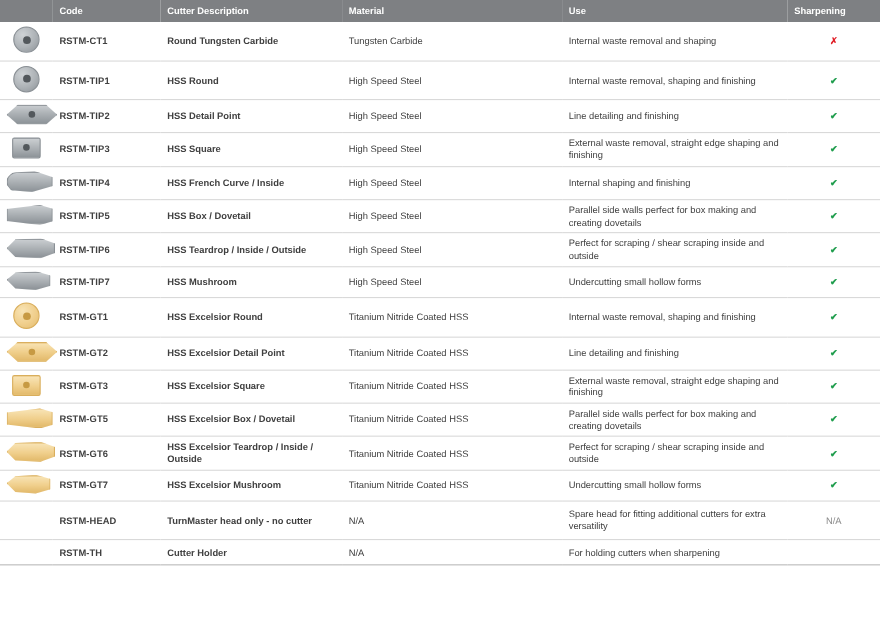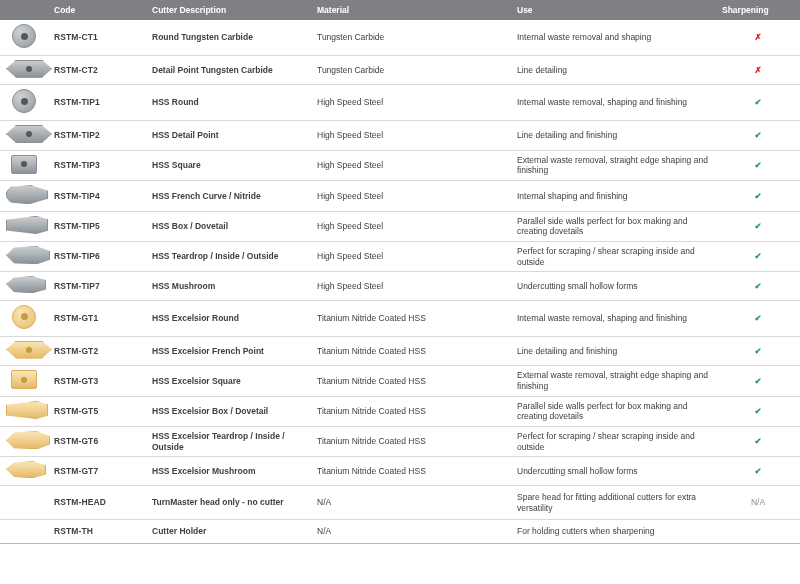--- a/index.html
+++ b/index.html
@@ -214,28 +214,20 @@
     <tbody id="tbody">
         <tr>
           <td class="icon-cell"><span class="ic ic-round"><span class="dot"></span></span></td>
           <td class="code-cell">RSTM-CT1</td>
           <td class="desc-cell">Round Tungsten Carbide</td>
           <td class="mat-cell">Tungsten Carbide</td>
           <td class="use-cell">Internal waste removal and shaping</td>
           <td class="sharp-cell"><span class="sharp-no">✗</span></td>
         </tr>
         <tr>
-          <td class="icon-cell"><span class="ic ic-diamond"><span class="dot"></span></span></td>
-          <td class="code-cell">RSTM-CT2</td>
-          <td class="desc-cell">Detail Point Tungsten Carbide</td>
-          <td class="mat-cell">Tungsten Carbide</td>
-          <td class="use-cell">Line detailing</td>
-          <td class="sharp-cell"><span class="sharp-no">✗</span></td>
-        </tr>
-        <tr>
           <td class="icon-cell"><span class="ic ic-round"><span class="dot"></span></span></td>
           <td class="code-cell">RSTM-TIP1</td>
           <td class="desc-cell">HSS Round</td>
           <td class="mat-cell">High Speed Steel</td>
           <td class="use-cell">Internal waste removal, shaping and finishing</td>
           <td class="sharp-cell"><span class="sharp-yes">✔</span></td>
         </tr>
         <tr>
           <td class="icon-cell"><span class="ic ic-diamond"><span class="dot"></span></span></td>
           <td class="code-cell">RSTM-TIP2</td>
@@ -248,21 +240,21 @@
           <td class="icon-cell"><span class="ic ic-square"><span class="dot"></span></span></td>
           <td class="code-cell">RSTM-TIP3</td>
           <td class="desc-cell">HSS Square</td>
           <td class="mat-cell">High Speed Steel</td>
           <td class="use-cell">External waste removal, straight edge shaping and finishing</td>
           <td class="sharp-cell"><span class="sharp-yes">✔</span></td>
         </tr>
         <tr>
           <td class="icon-cell"><span class="ic ic-curve"></span></td>
           <td class="code-cell">RSTM-TIP4</td>
-          <td class="desc-cell">HSS French Curve / Nitride</td>
+          <td class="desc-cell">HSS French Curve / Inside</td>
           <td class="mat-cell">High Speed Steel</td>
           <td class="use-cell">Internal shaping and finishing</td>
           <td class="sharp-cell"><span class="sharp-yes">✔</span></td>
         </tr>
         <tr>
           <td class="icon-cell"><span class="ic ic-box"></span></td>
           <td class="code-cell">RSTM-TIP5</td>
           <td class="desc-cell">HSS Box / Dovetail</td>
           <td class="mat-cell">High Speed Steel</td>
           <td class="use-cell">Parallel side walls perfect for box making and creating dovetails</td>
@@ -288,21 +280,21 @@
           <td class="icon-cell"><span class="ic ic-round gold"><span class="dot"></span></span></td>
           <td class="code-cell">RSTM-GT1</td>
           <td class="desc-cell">HSS Excelsior Round</td>
           <td class="mat-cell">Titanium Nitride Coated HSS</td>
           <td class="use-cell">Internal waste removal, shaping and finishing</td>
           <td class="sharp-cell"><span class="sharp-yes">✔</span></td>
         </tr>
         <tr>
           <td class="icon-cell"><span class="ic ic-diamond gold"><span class="dot"></span></span></td>
           <td class="code-cell">RSTM-GT2</td>
-          <td class="desc-cell">HSS Excelsior French Point</td>
+          <td class="desc-cell">HSS Excelsior Detail Point</td>
           <td class="mat-cell">Titanium Nitride Coated HSS</td>
           <td class="use-cell">Line detailing and finishing</td>
           <td class="sharp-cell"><span class="sharp-yes">✔</span></td>
         </tr>
         <tr>
           <td class="icon-cell"><span class="ic ic-square gold"><span class="dot"></span></span></td>
           <td class="code-cell">RSTM-GT3</td>
           <td class="desc-cell">HSS Excelsior Square</td>
           <td class="mat-cell">Titanium Nitride Coated HSS</td>
           <td class="use-cell">External waste removal, straight edge shaping and finishing</td>

